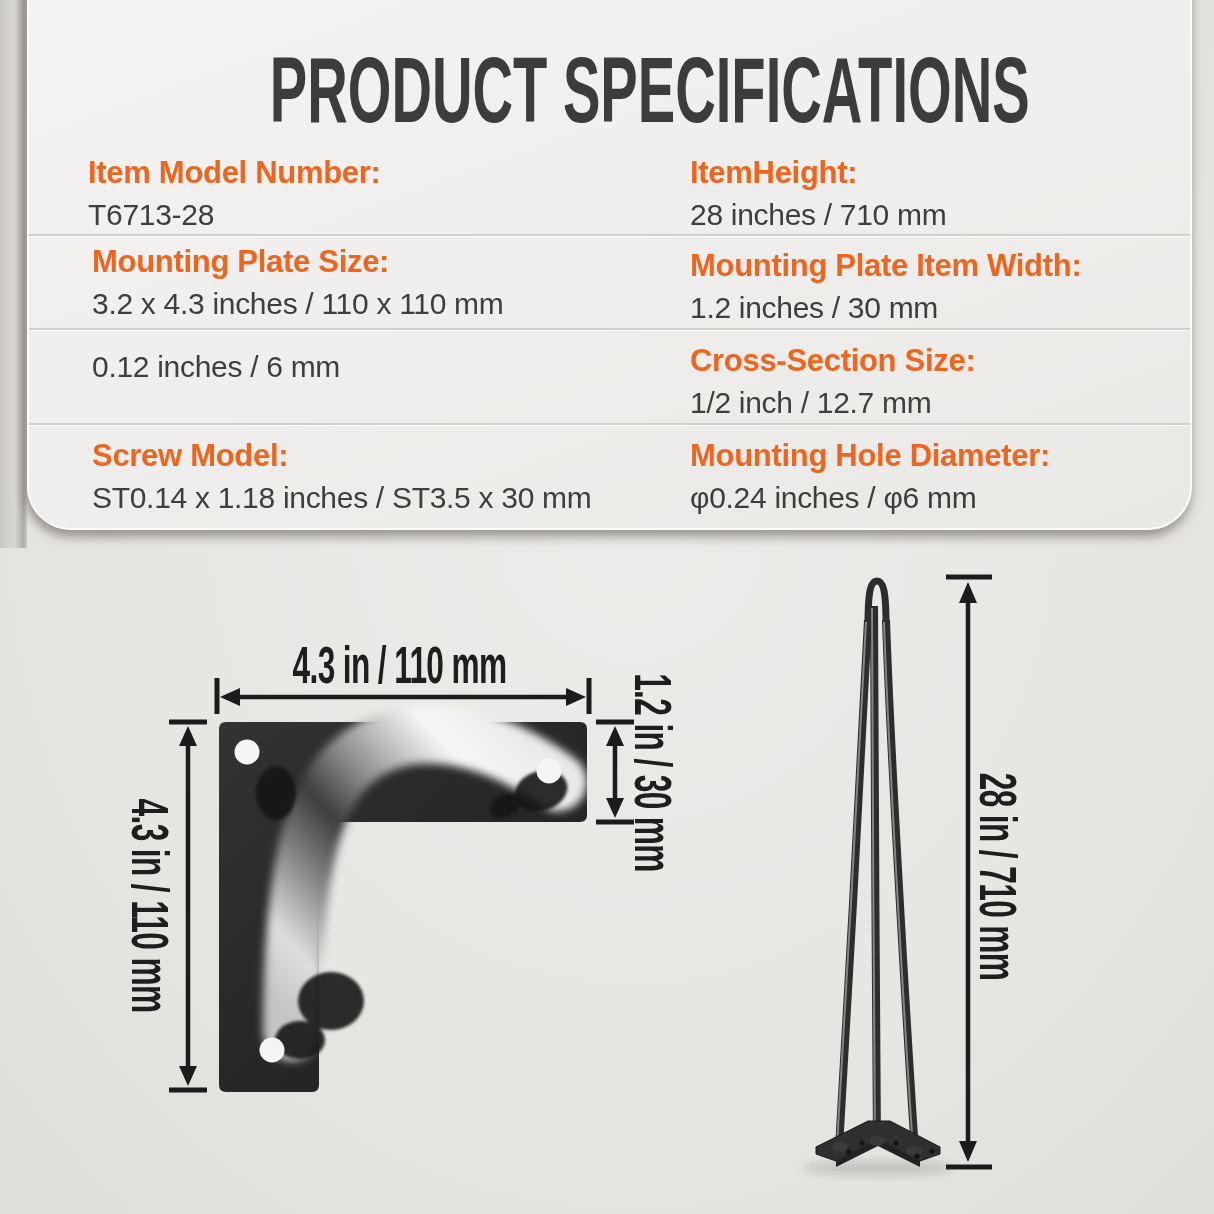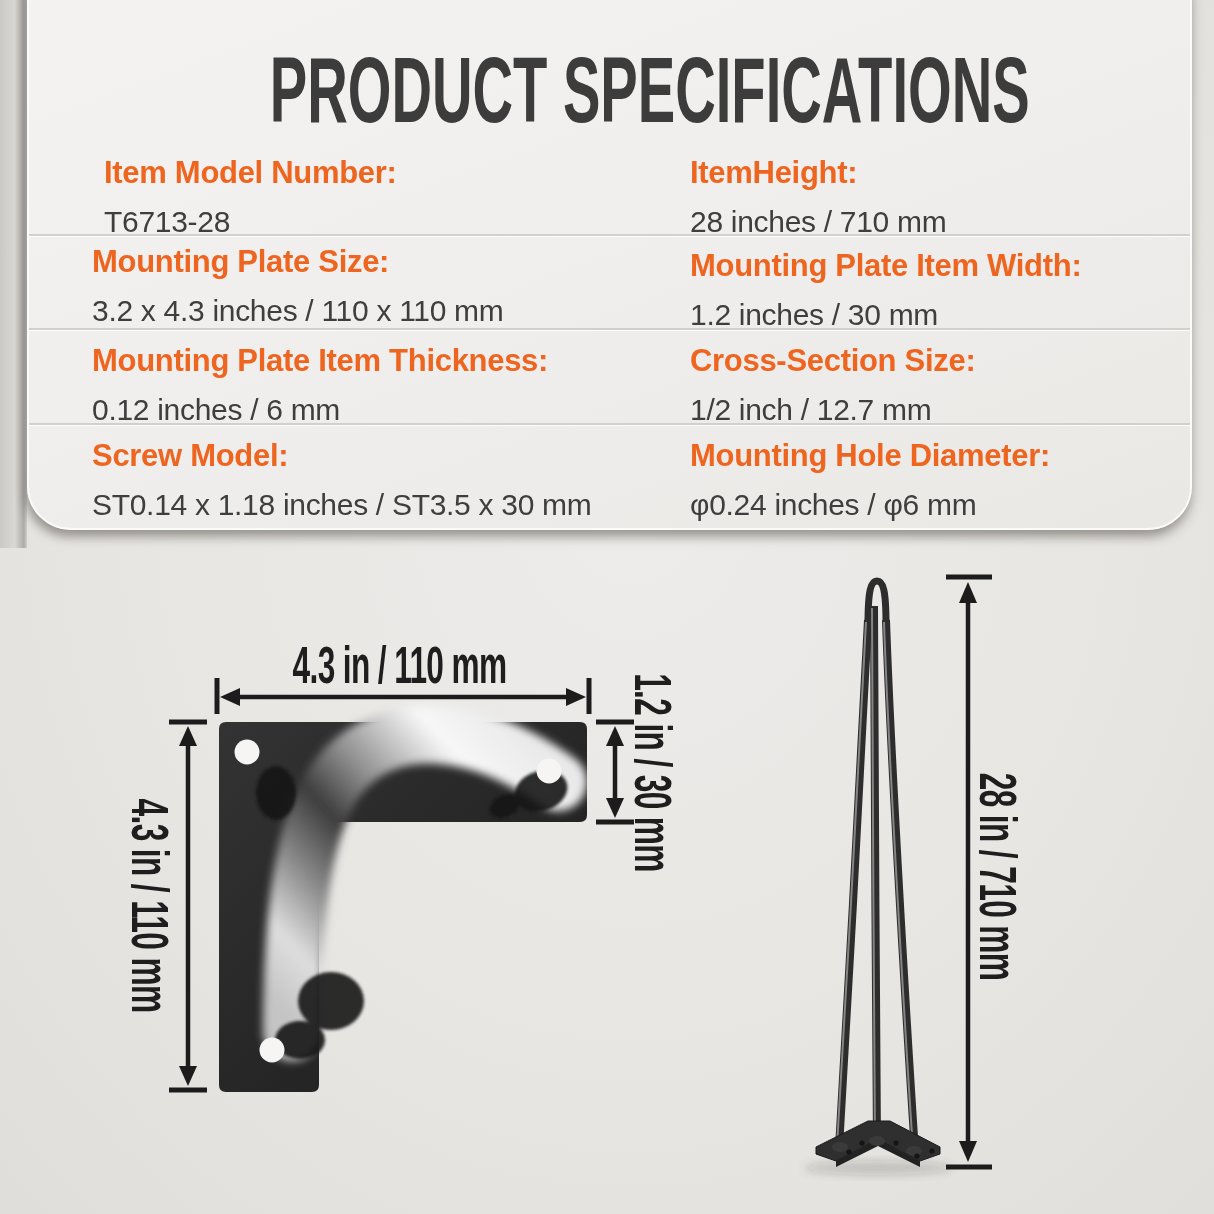--- a/index.html
+++ b/index.html
@@ -31,21 +31,21 @@
     font-size:92px; line-height:100px; font-weight:800; color:#3c3c3c;
     transform:scaleX(0.61); transform-origin:center;
   }
 
   .sep { position:absolute; left:29px; width:1161px; height:2px;
          background:#d2d0cc; box-shadow:0 1px 0 rgba(255,255,255,.85); }
 
   .cell { position:absolute; width:560px; }
   .cell .lbl { font-size:31px; line-height:36px; font-weight:bold; color:#ee6520;
                letter-spacing:-0.3px; white-space:nowrap; }
-  .cell .val { margin-top:14px; font-size:30px; line-height:34px; color:#3e3e3e;
+  .cell .val { margin-top:7px; font-size:30px; line-height:34px; color:#3e3e3e;
                letter-spacing:-0.3px; white-space:nowrap; }
 
   
   .dim-text {
     display:inline-block; white-space:nowrap;
     font-size:51px; font-weight:800; color:#1e1e1e; letter-spacing:-1px;
   }
   .dim-h { position:absolute; left:210px; top:636px; width:380px; height:58px;
            display:flex; align-items:center; justify-content:center; }
   .dim-h .dim-text { transform:scaleX(0.62); }
@@ -67,38 +67,37 @@
   <div class="card"></div>
 
   <div class="title-wrap">
     <span class="title-text">PRODUCT SPECIFICATIONS</span>
   </div>
 
   <div class="sep" style="top:234px"></div>
   <div class="sep" style="top:328px"></div>
   <div class="sep" style="top:423px"></div>
 
-  <div class="cell" style="left:104px; top:155px">
+  <div class="cell" style="left:88px; top:155px">
     <div class="lbl">Item Model Number:</div>
     <div class="val">T6713-28</div>
   </div>
   <div class="cell" style="left:690px; top:155px">
     <div class="lbl">ItemHeight:</div>
     <div class="val">28 inches / 710 mm</div>
   </div>
   <div class="cell" style="left:92px; top:244px">
     <div class="lbl">Mounting Plate Size:</div>
     <div class="val">3.2 x 4.3 inches / 110 x 110 mm</div>
   </div>
   <div class="cell" style="left:690px; top:248px">
     <div class="lbl">Mounting Plate Item Width:</div>
     <div class="val">1.2 inches / 30 mm</div>
   </div>
   <div class="cell" style="left:92px; top:343px">
-    <div class="lbl">Mounting Plate Item Thickness:</div>
     <div class="val">0.12 inches / 6 mm</div>
   </div>
   <div class="cell" style="left:690px; top:343px">
     <div class="lbl">Cross-Section Size:</div>
     <div class="val">1/2 inch / 12.7 mm</div>
   </div>
   <div class="cell" style="left:92px; top:438px">
     <div class="lbl">Screw Model:</div>
     <div class="val">ST0.14 x 1.18 inches / ST3.5 x 30 mm</div>
   </div>

